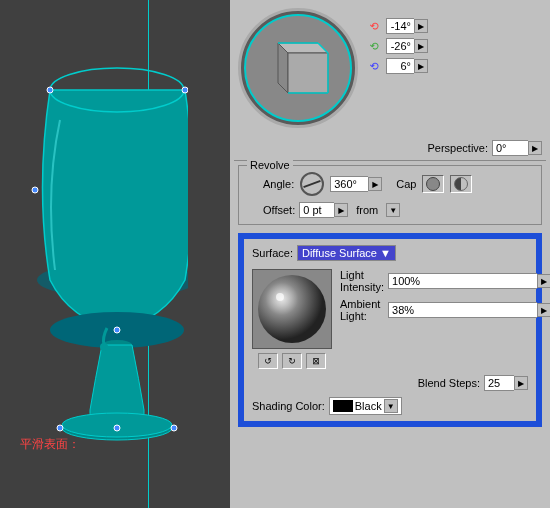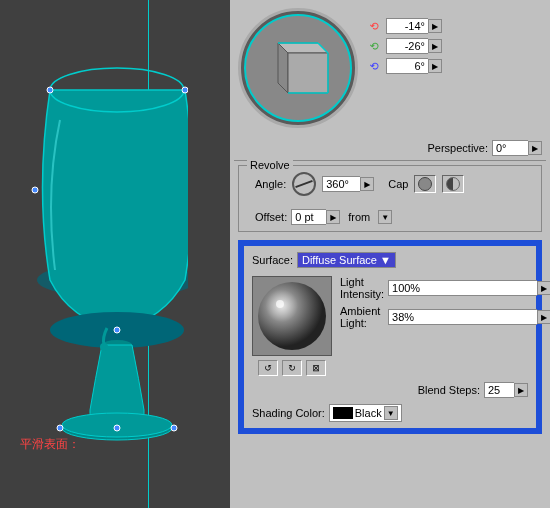--- a/index.html
+++ b/index.html
@@ -117,21 +117,21 @@
       height: 16px;
       display: flex;
       align-items: center;
       justify-content: center;
     }
 
     .rot-field {
       background: white;
       border: 1px solid #888;
       padding: 1px 3px;
-      width: 42px;
+      width: 28px;
       font-size: 11px;
       text-align: right;
     }
 
     
     .perspective-row {
       display: flex;
       align-items: center;
       justify-content: flex-end;
       padding: 4px 8px;
@@ -143,39 +143,39 @@
     .divider {
       height: 1px;
       background: #888;
       margin: 0 4px;
     }
 
     
     .revolve-section {
       border: 1px solid #888;
       margin: 4px 8px;
-      padding: 6px 16px;
+      padding: 6px 24px;
       background: #c0c0c0;
       position: relative;
     }
 
     .section-label {
       position: absolute;
       top: -7px;
       left: 8px;
       background: #c0c0c0;
       padding: 0 3px;
       font-size: 11px;
     }
 
     .revolve-row {
       display: flex;
       align-items: center;
       gap: 6px;
-      margin-bottom: 13px;
+      margin-bottom: 6px;
     }
 
     .cap-btn {
       width: 22px;
       height: 18px;
       background: #c0c0c0;
       border: 1px solid #666;
       border-right-color: #fff;
       border-bottom-color: #fff;
       display: flex;

